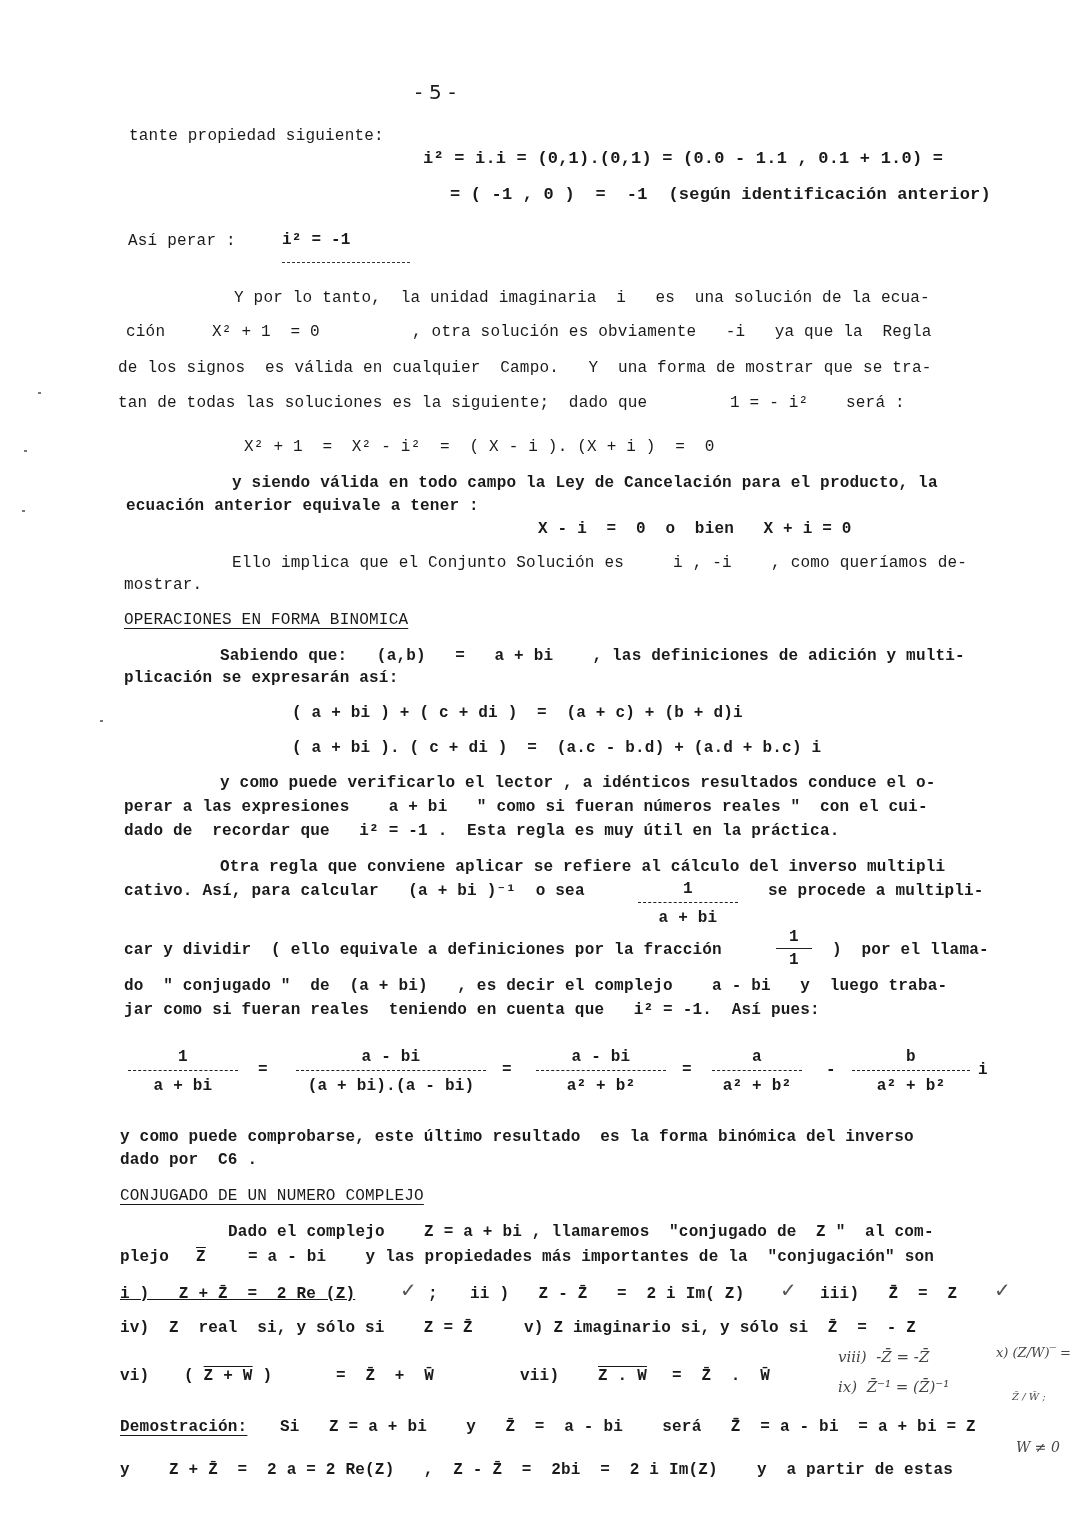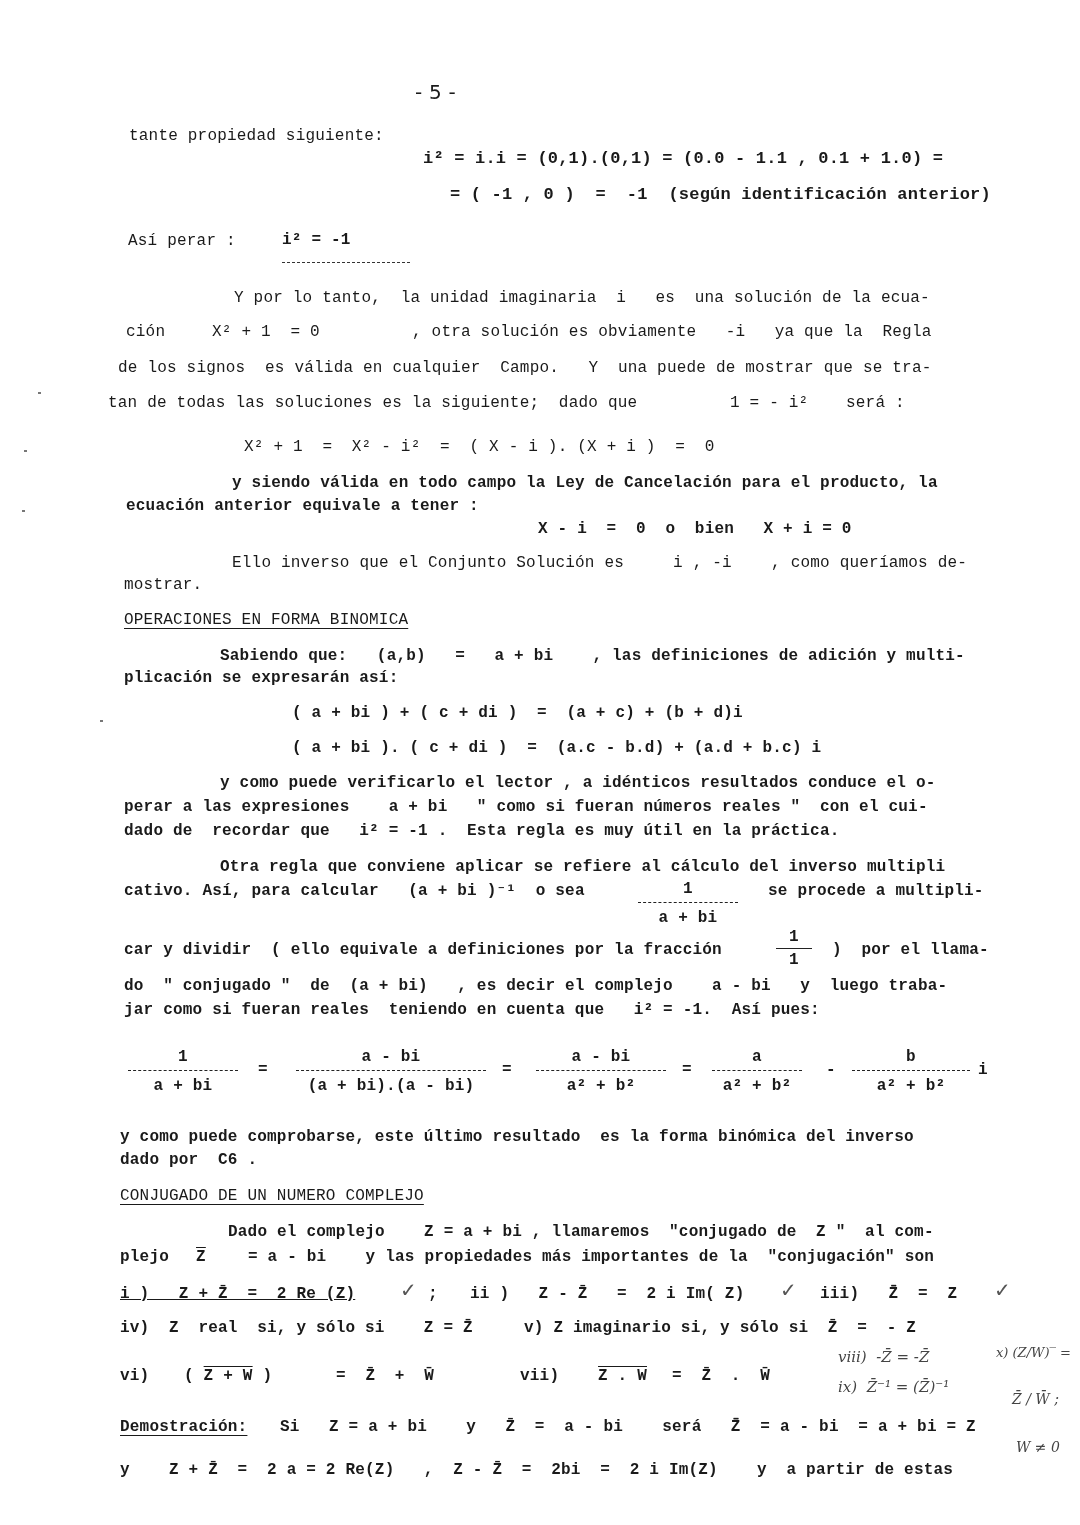--- a/index.html
+++ b/index.html
@@ -30,32 +30,32 @@
 <div class="abs tw b" style="left:423px; top:150px; font-size:17px;">i² = i.i = (0,1).(0,1) = (0.0 - 1.1 , 0.1 + 1.0) =</div>
 <div class="abs tw b" style="left:450px; top:186px; font-size:17px;">= ( -1 , 0 )  =  -1  (según identificación anterior)</div>
 
 <div class="abs tw" style="left:128px; top:233px;">Así perar :</div>
 <div class="abs tw b dashul" style="left:282px; top:232px; width:128px; padding-bottom:14px;">i² = -1</div>
 
 <div class="abs tw" style="left:234px; top:290px;">Y por lo tanto,  la unidad imaginaria  i   es  una solución de la ecua-</div>
 <div class="abs tw" style="left:126px; top:324px;">ción</div>
 <div class="abs tw" style="left:212px; top:324px;">X² + 1  = 0</div>
 <div class="abs tw" style="left:412px; top:324px;">, otra solución es obviamente   -i   ya que la  Regla</div>
-<div class="abs tw" style="left:118px; top:360px;">de los signos  es válida en cualquier  Campo.   Y  una puede de mostrar que se tra-</div>
-<div class="abs tw" style="left:108px; top:395px;text-align:center;">tan de todas las soluciones es la siguiente;  dado que</div>
+<div class="abs tw" style="left:118px; top:360px;">de los signos  es válida en cualquier  Campo.   Y  una forma de mostrar que se tra-</div>
+<div class="abs tw" style="left:118px; top:395px;text-align:center;">tan de todas las soluciones es la siguiente;  dado que</div>
 <div class="abs tw" style="left:730px; top:395px;">1 = - i²</div>
 <div class="abs tw" style="left:846px; top:395px;">será :</div>
 
 <div class="abs tw" style="left:244px; top:439px;">X² + 1  =  X² - i²  =  ( X - i ). (X + i )  =  0</div>
 
 <div class="abs tw b" style="left:232px; top:475px;">y siendo válida en todo campo la Ley de Cancelación para el producto, la</div>
 <div class="abs tw b" style="left:126px; top:498px;">ecuación anterior equivale a tener :</div>
 <div class="abs tw b" style="left:538px; top:521px;">X - i  =  0  o  bien   X + i = 0</div>
 
-<div class="abs tw" style="left:232px; top:555px;">Ello inverso que el Conjunto Solución es     i , -i    , como queríamos de-</div>
+<div class="abs tw" style="left:232px; top:555px;">Ello implica que el Conjunto Solución es     i , -i    , como queríamos de-</div>
 <div class="abs tw" style="left:124px; top:577px;">mostrar.</div>
 
 <div class="abs tw ul" style="left:124px; top:612px;">OPERACIONES EN FORMA BINOMICA</div>
 
 <div class="abs tw b" style="left:220px; top:648px;">Sabiendo que:   (a,b)   =   a + bi    , las definiciones de adición y multi-</div>
 <div class="abs tw b" style="left:124px; top:670px;">plicación se expresarán así:</div>
 <div class="abs tw b" style="left:292px; top:705px;">( a + bi ) + ( c + di )  =  (a + c) + (b + d)i</div>
 <div class="abs tw b" style="left:292px; top:740px;">( a + bi ). ( c + di )  =  (a.c - b.d) + (a.d + b.c) i</div>
 
 <div class="abs tw b" style="left:220px; top:775px;">y como puede verificarlo el lector , a idénticos resultados conduce el o-</div>
@@ -129,21 +129,21 @@
 <div class="abs tw b" style="left:120px; top:1368px;">vi)</div>
 <div class="abs tw b" style="left:184px; top:1368px;">( <span class="ov">Z + W</span> )</div>
 <div class="abs tw b" style="left:336px; top:1368px;">=  Z̄  +  W̄</div>
 <div class="abs tw b" style="left:520px; top:1368px;">vii)</div>
 <div class="abs tw b ov" style="left:598px; top:1368px;">Z . W</div>
 <div class="abs tw b" style="left:672px; top:1368px;">=  Z̄  .  W̄</div>
 
 <div class="abs hand" style="left:838px; top:1350px;">viii)  -Z̄ = -Z̄</div>
 <div class="abs hand" style="left:838px; top:1380px;">ix)  Z̄⁻¹ = (Z̄)⁻¹</div>
 <div class="abs hand" style="left:996px; top:1346px; font-size:13px;">x) (Z/W)‾ =</div>
-<div class="abs hand" style="left:1012px; top:1392px; font-size:14px;">Z̄ / W̄ ;</div>
+<div class="abs hand" style="left:1012px; top:1392px; font-size:10px;">Z̄ / W̄ ;</div>
 <div class="abs hand" style="left:1016px; top:1440px; font-size:14px;">W ≠ 0</div>
 
 <div class="abs tw b ul" style="left:120px; top:1419px;">Demostración:</div>
 <div class="abs tw b" style="left:280px; top:1419px;">Si   Z = a + bi    y   Z̄  =  a - bi    será   Z̄̄  = a - bi  = a + bi = Z</div>
 <div class="abs tw b" style="left:120px; top:1462px;">y    Z + Z̄  =  2 a = 2 Re(Z)   ,  Z - Z̄  =  2bi  =  2 i Im(Z)    y  a partir de estas</div>
 
 <div class="speck" style="left:38px; top:392px;"></div>
 <div class="speck" style="left:24px; top:450px;"></div>
 <div class="speck" style="left:22px; top:510px;"></div>
 <div class="speck" style="left:100px; top:720px;"></div>

